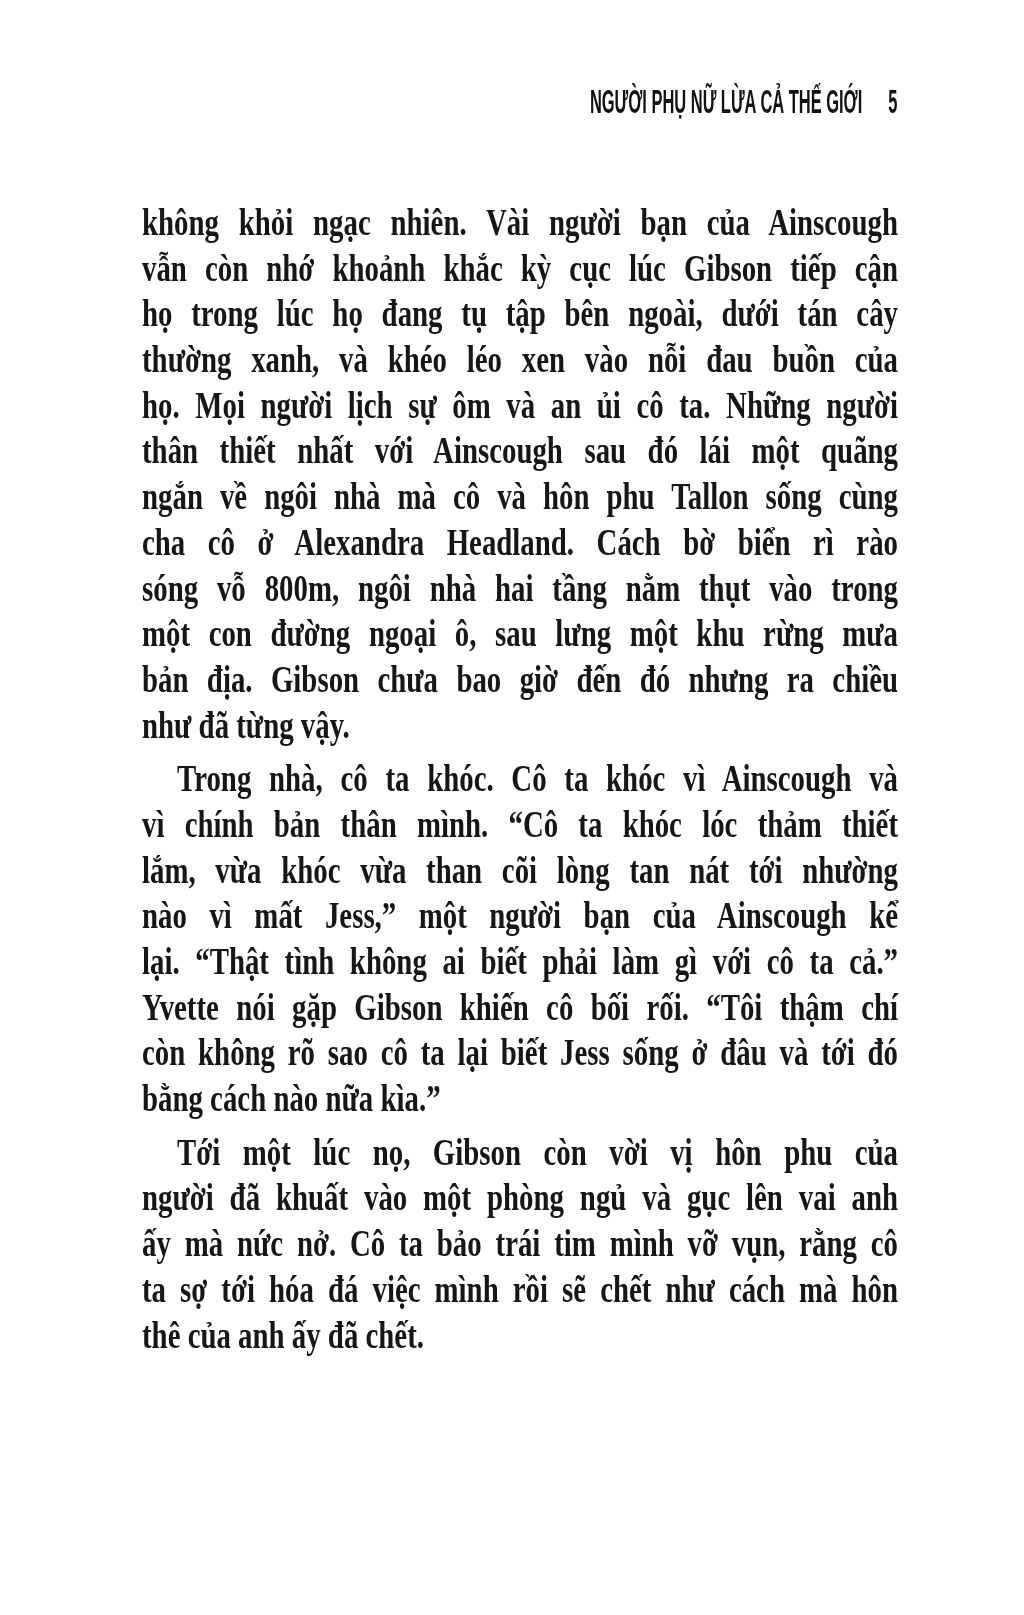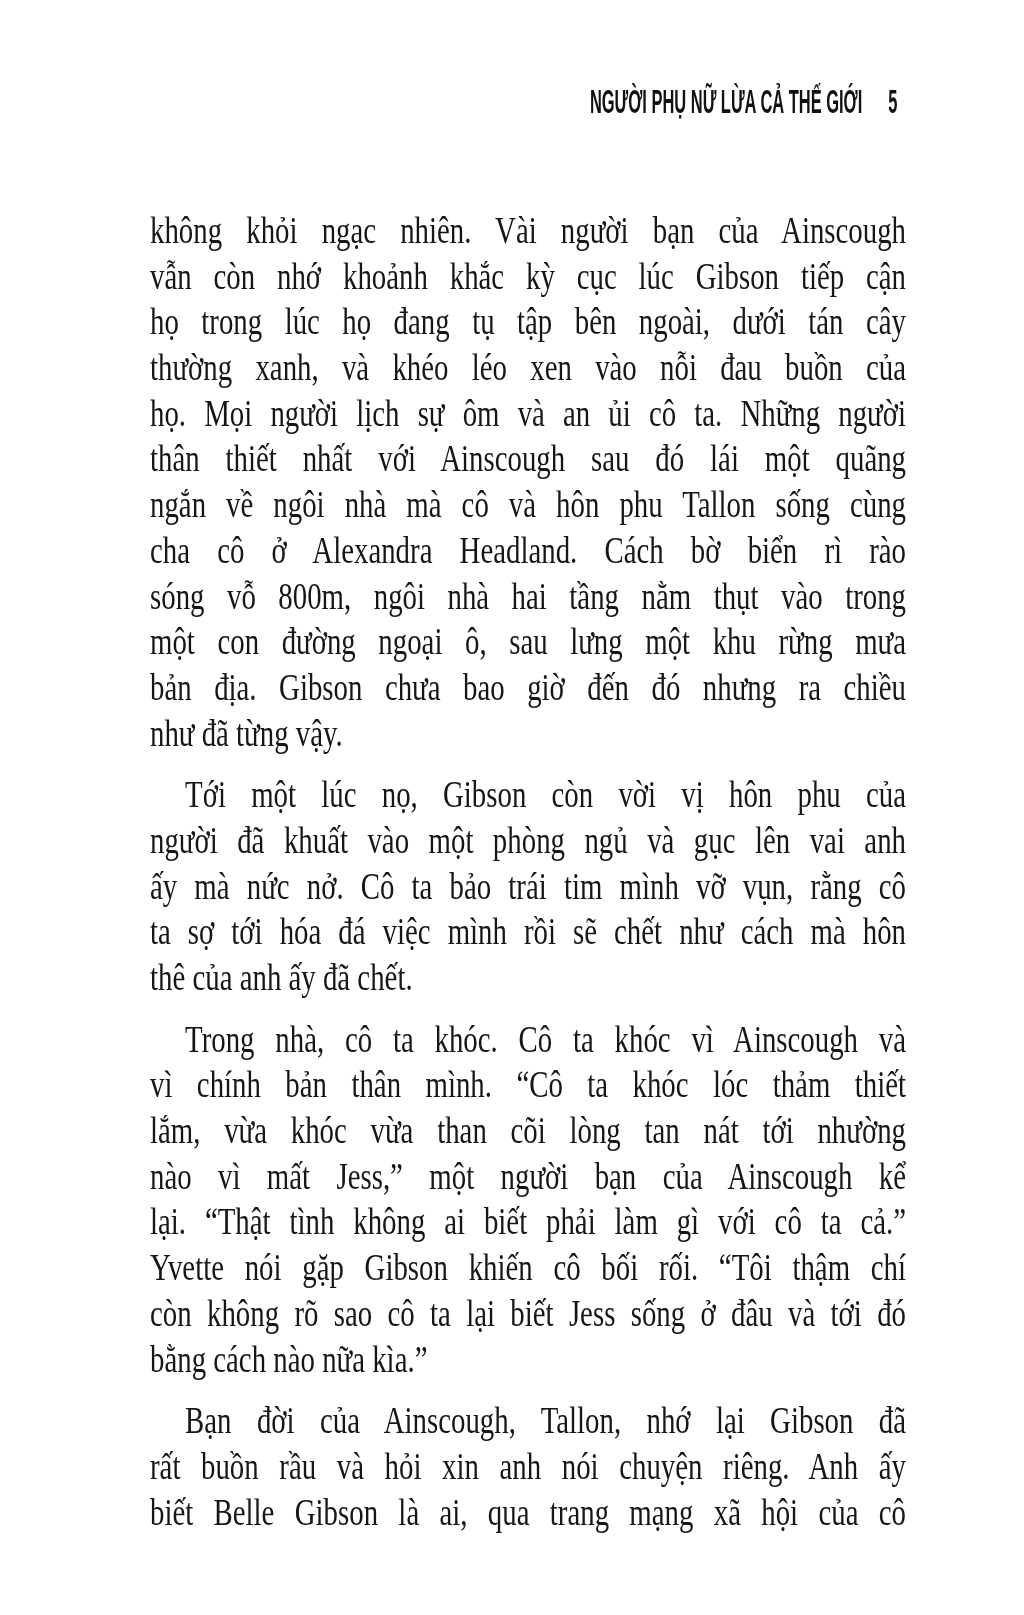--- a/index.html
+++ b/index.html
@@ -39,22 +39,23 @@
     margin-left: 54px;
   }
   
   .text-block {
     position: absolute;
     top: 192px;
     left: 134px;
     width: 756px;
   }
   .paragraph {
-    margin: 16px;
+    margin: 8px;
     padding: 0;
+    font-weight: bold;
   }
   .line {
     width: 970px;                 
     transform: scaleX(0.7794);    
     transform-origin: 0 0;
     height: 45.7px;
     line-height: 45.7px;
     font-size: 37px;
     text-align: justify;
     text-align-last: justify;
@@ -84,34 +85,29 @@
       <div class="line">họ. Mọi người lịch sự ôm và an ủi cô ta. Những người</div>
       <div class="line">thân thiết nhất với Ainscough sau đó lái một quãng</div>
       <div class="line">ngắn về ngôi nhà mà cô và hôn phu Tallon sống cùng</div>
       <div class="line">cha cô ở Alexandra Headland. Cách bờ biển rì rào</div>
       <div class="line">sóng vỗ 800m, ngôi nhà hai tầng nằm thụt vào trong</div>
       <div class="line">một con đường ngoại ô, sau lưng một khu rừng mưa</div>
       <div class="line">bản địa. Gibson chưa bao giờ đến đó nhưng ra chiều</div>
       <div class="line no-just">như đã từng vậy.</div>
     </div>
     <div class="paragraph">
-      <div class="line indent">Tới một lúc nọ, Gibson còn vời vị hôn phu của</div>
-      <div class="line">người đã khuất vào một phòng ngủ và gục lên vai anh</div>
-      <div class="line">ấy mà nức nở. Cô ta bảo trái tim mình vỡ vụn, rằng cô</div>
-      <div class="line">ta sợ tới hóa đá việc mình rồi sẽ chết như cách mà hôn</div>
-      <div class="line no-just">thê của anh ấy đã chết.</div>
-    </div>
-    <div class="paragraph">
       <div class="line indent">Trong nhà, cô ta khóc. Cô ta khóc vì Ainscough và</div>
       <div class="line">vì chính bản thân mình. “Cô ta khóc lóc thảm thiết</div>
       <div class="line">lắm, vừa khóc vừa than cõi lòng tan nát tới nhường</div>
       <div class="line">nào vì mất Jess,” một người bạn của Ainscough kể</div>
       <div class="line">lại. “Thật tình không ai biết phải làm gì với cô ta cả.”</div>
       <div class="line">Yvette nói gặp Gibson khiến cô bối rối. “Tôi thậm chí</div>
       <div class="line">còn không rõ sao cô ta lại biết Jess sống ở đâu và tới đó</div>
       <div class="line no-just">bằng cách nào nữa kìa.”</div>
     </div>
     <div class="paragraph">
-      <div class="line indent">Bạn đời của Ainscough, Tallon, nhớ lại Gibson đã</div>
-      <div class="line">rất buồn rầu và hỏi xin anh nói chuyện riêng. Anh ấy</div>
-      <div class="line">biết Belle Gibson là ai, qua trang mạng xã hội của cô</div>
+      <div class="line indent">Tới một lúc nọ, Gibson còn vời vị hôn phu của</div>
+      <div class="line">người đã khuất vào một phòng ngủ và gục lên vai anh</div>
+      <div class="line">ấy mà nức nở. Cô ta bảo trái tim mình vỡ vụn, rằng cô</div>
+      <div class="line">ta sợ tới hóa đá việc mình rồi sẽ chết như cách mà hôn</div>
+      <div class="line no-just">thê của anh ấy đã chết.</div>
     </div>
   </main>
 
 </body></html>

